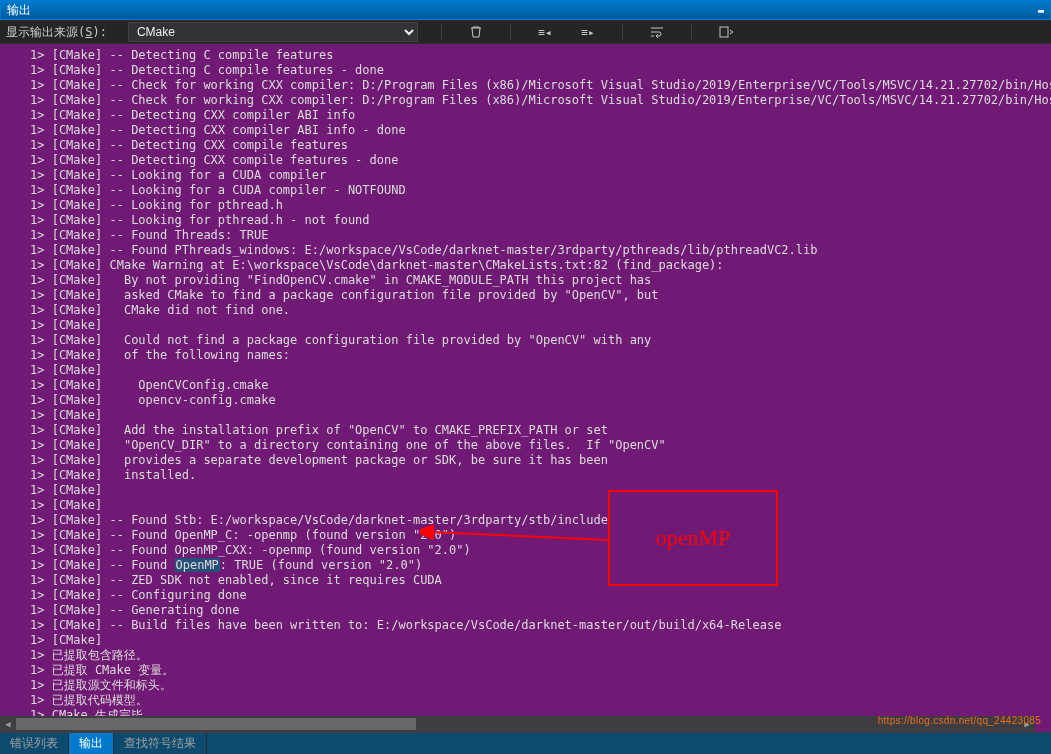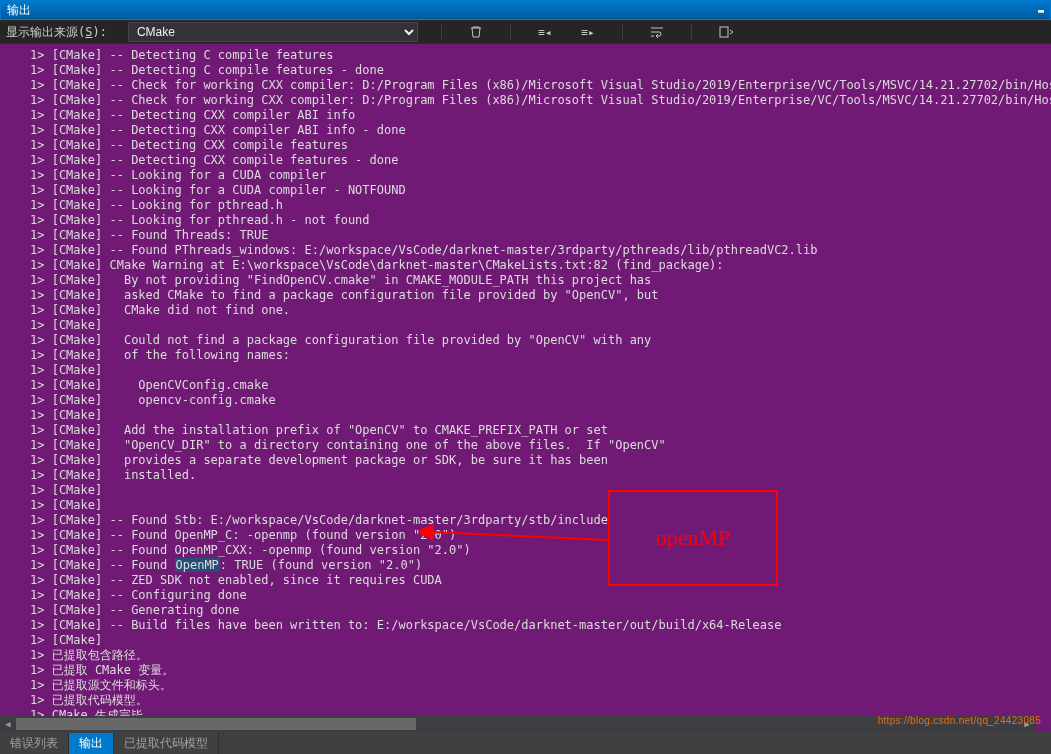--- a/index.html
+++ b/index.html
@@ -107,21 +107,21 @@
     position: absolute; top: 0; width: 16px; height: 16px;
     display:flex; align-items:center; justify-content:center;
     color:#999; font-size:9px;
   }
   .hscroll .arr.l { left:0; }
   .hscroll .arr.r { right:0; }
   .bottom-tabs {
     position: absolute;
     left: 0; right: 0; bottom: 0;
     height: 22px;
-    background: #404040;
+    background: #0c4a6e;
     display: flex;
     align-items: stretch;
     border-top: 1px solid #3f3f46;
   }
   .btab {
     padding: 0 10px;
     display: flex;
     align-items: center;
     color: #a0a0a0;
     font-size: 12px;
@@ -224,14 +224,14 @@
     </marker>
   </defs>
   <line x1="188" y1="40" x2="10" y2="32" stroke="#ff0000" stroke-width="2" marker-end="url(#ah)"></line>
 </svg>
 
 <div class="watermark">https://blog.csdn.net/qq_24423085</div>
 
 <div class="bottom-tabs">
   <div class="btab">错误列表</div>
   <div class="btab active">输出</div>
-  <div class="btab">已提取代码模型</div>
+  <div class="btab">查找符号结果</div>
 </div>
 
 </body></html>

